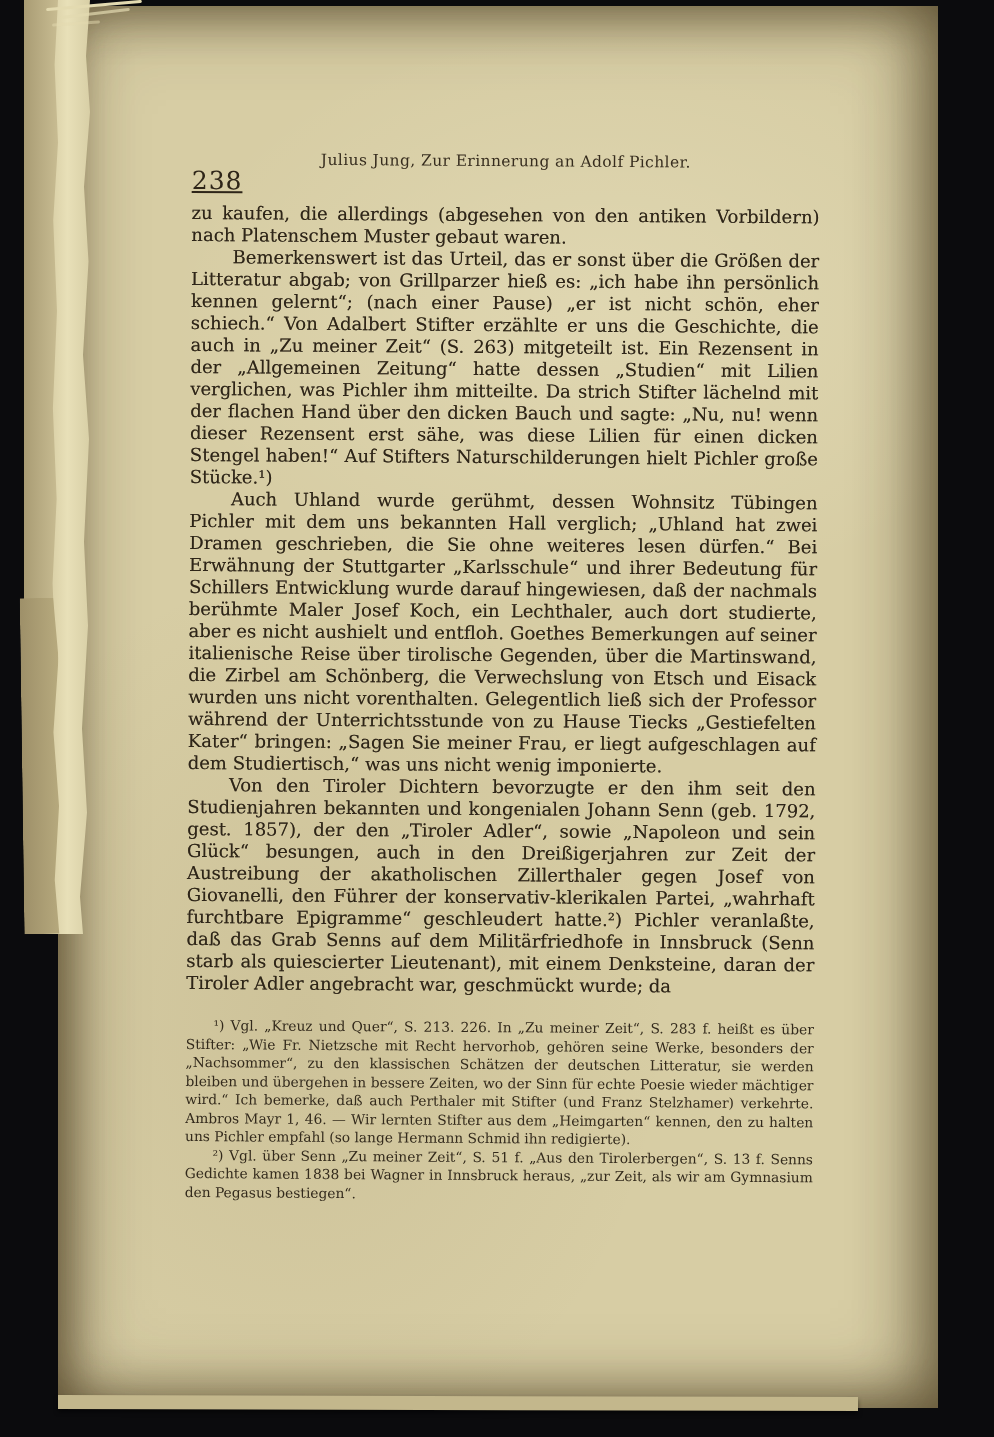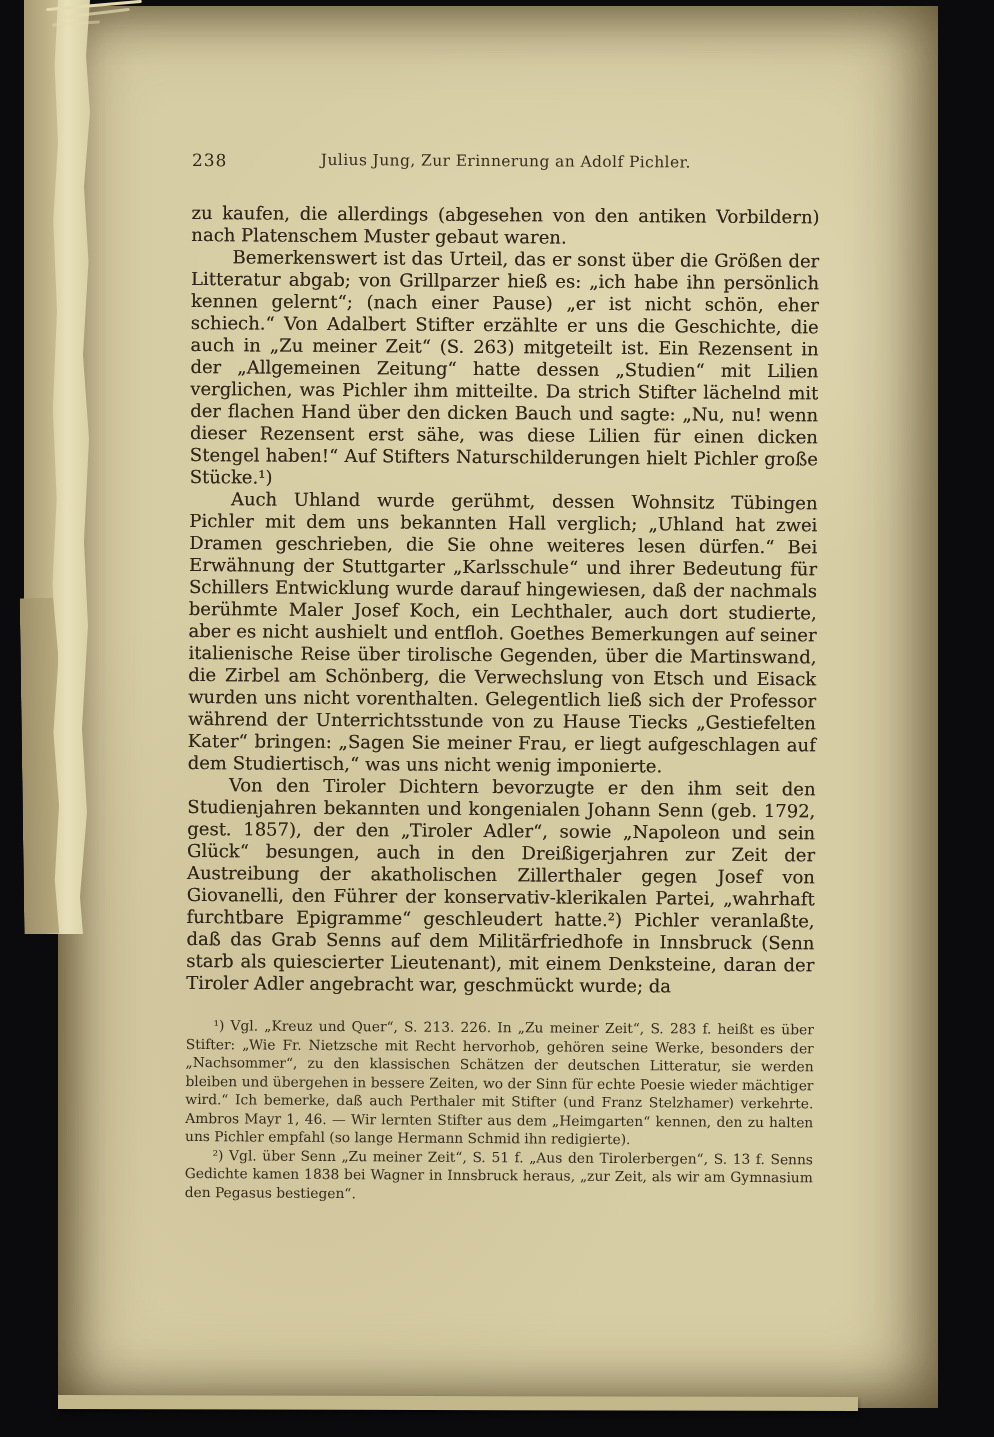--- a/index.html
+++ b/index.html
@@ -93,23 +93,24 @@
     transform-origin: top left;
     color: #2e2518;
   }
   .header {
     position: relative;
     height: 26px;
   }
   .pagenum {
     position: absolute;
     left: 0;
-    top: 0;
-    font-size: 17px;
+    top: 16px;
+    font-size: 25px;
     letter-spacing: 1px;
+    text-decoration: underline;
   }
   .running {
     display: block;
     text-align: center;
     font-size: 15.5px;
     letter-spacing: 0.4px;
     color: #362c1e;
   }
   .bodytext {
     margin-top: 26px;

